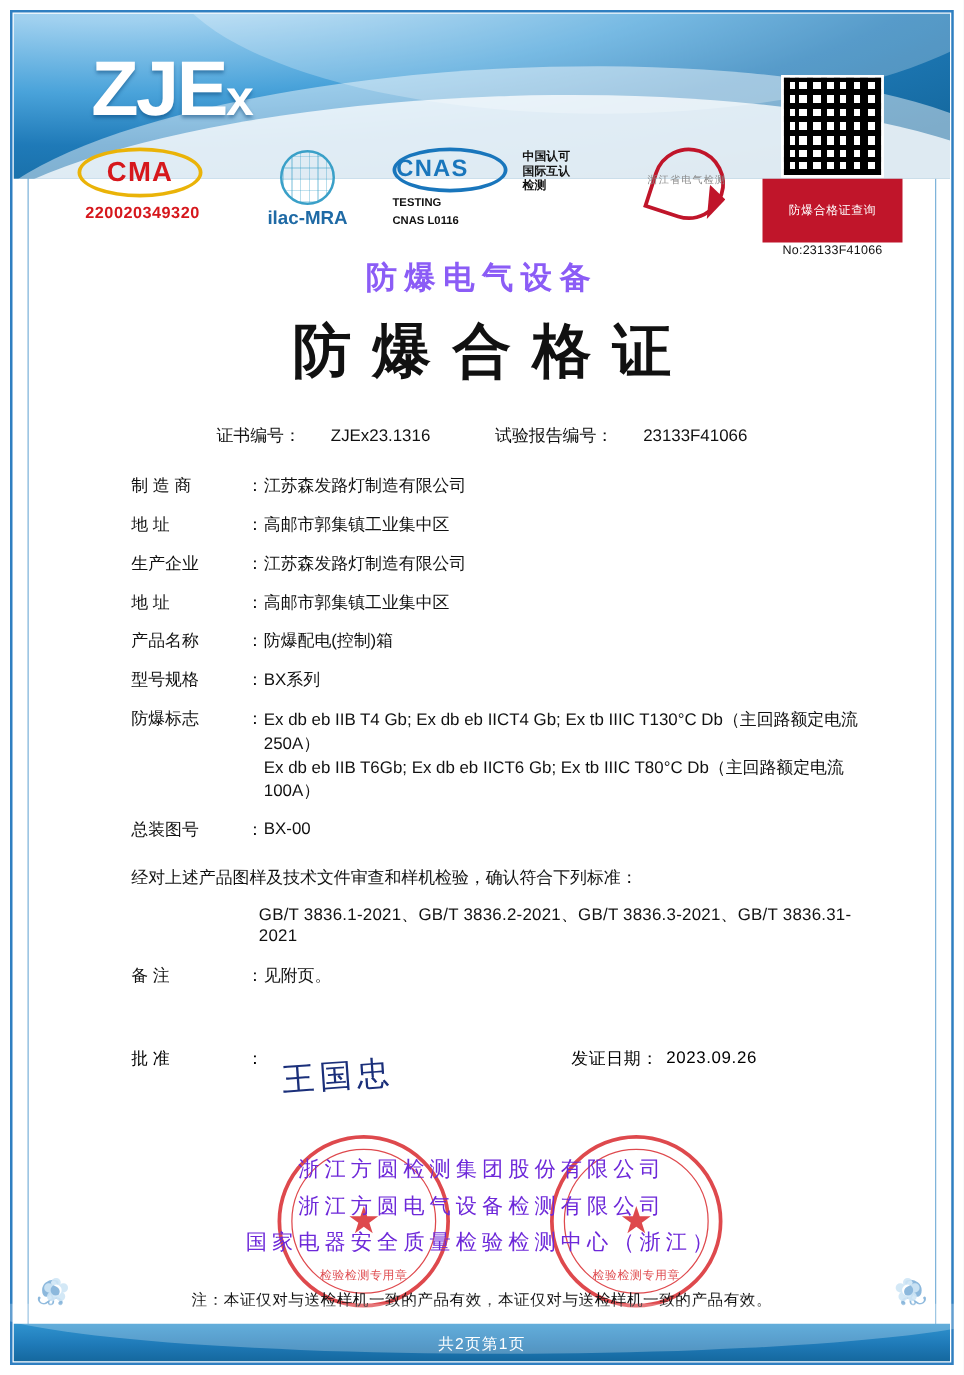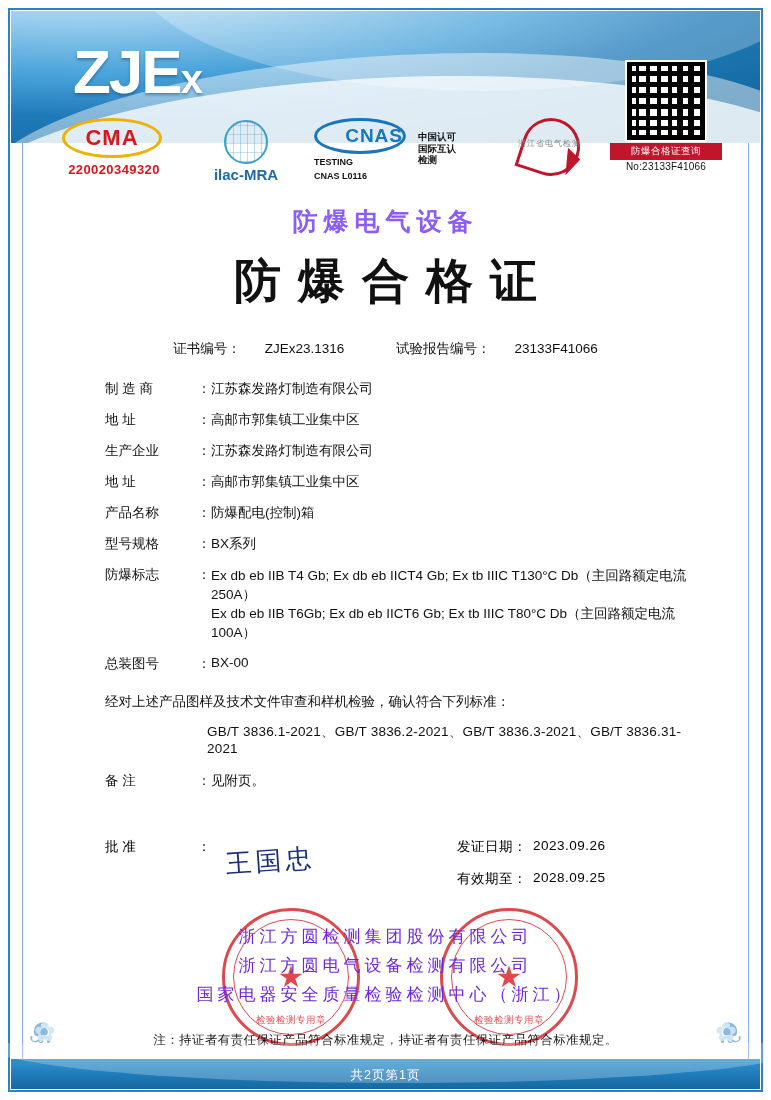--- a/index.html
+++ b/index.html
@@ -100,27 +100,27 @@
     box-sizing:border-box;
   }
   .ilac .txt{
     margin-top:2px;color:#1f6aa5;font-weight:bold;font-size:15px;
   }
   .cnas{
     position:absolute;left:252px;top:0px;width:96px;
   }
   .cnas .ring{
     width:92px;height:36px;border:3px solid #1976bc;border-radius:50%;
-    display:flex;align-items:center;justify-content:flex-end;
+    display:flex;align-items:center;justify-content:flex-start;
     color:#1976bc;font-weight:bold;font-size:19px;letter-spacing:1px;
     box-sizing:border-box;
   }
   .cnas .sub{margin-top:3px;color:#111;font-size:9px;font-weight:bold;line-height:11px;}
   .cnas-text{
-    position:absolute;left:356px;top:13px;width:86px;
+    position:absolute;left:356px;top:2px;width:86px;
     font-size:9.5px;line-height:11.5px;color:#111;
   }
   .cnas-text b{display:block;}
   .mark-red{
     position:absolute;left:450px;top:-2px;width:90px;height:64px;
   }
   .mark-red .swirl{
     position:absolute;left:10px;top:2px;width:52px;height:52px;
     border:3px solid #c0152a;border-radius:50% 50% 50% 0;
     transform:rotate(18deg);
@@ -143,21 +143,21 @@
     background:
       linear-gradient(90deg,#000 0 6%,transparent 6% 12%,#000 12% 16%,transparent 16% 24%,#000 24% 30%,transparent 30% 38%,#000 38% 44%,transparent 44% 52%,#000 52% 58%,transparent 58% 64%,#000 64% 72%,transparent 72% 78%,#000 78% 86%,transparent 86% 94%,#000 94% 100%),
       linear-gradient(0deg,#000 0 6%,transparent 6% 13%,#000 13% 18%,transparent 18% 26%,#000 26% 31%,transparent 31% 40%,#000 40% 46%,transparent 46% 54%,#000 54% 60%,transparent 60% 68%,#000 68% 74%,transparent 74% 82%,#000 82% 88%,transparent 88% 95%,#000 95% 100%);
     background-blend-mode:multiply;
     background-color:#fff;
     border:2px solid #fff;
     box-sizing:border-box;
   }
   .qr-cap{
     margin-top:1px;background:#c0152a;color:#fff;font-size:9.5px;
-    padding:2px 0;letter-spacing:.5px;
+    padding:19px 0;letter-spacing:.5px;
   }
   .qr-no{font-size:10px;color:#111;margin-top:1px;letter-spacing:.2px;}
 
   
   .sub-title{
     position:absolute;left:0;right:0;top:205px;text-align:center;
     font-family:"DejaVu Sans", sans-serif;
     font-weight:bold;font-size:25px;letter-spacing:6px;color:#8b5cf6;
   }
   .main-title{
@@ -408,45 +408,41 @@
       <div class="colon">：</div>
       <div class="val">
         <div class="sign">王国忠</div>
       </div>
     </div>
     <div class="dates">
       <div class="d">
         <span class="dl">发证日期：</span>
         <span class="dv">2023.09.26</span>
       </div>
-      <div class="d">
-        <span class="dl">有效期至：</span>
-        <span class="dv">2028.09.25</span>
-      </div>
     </div>
   </div>
 
   <div class="stamp s1">
     <div class="inner-ring"></div>
     <div class="star">★</div>
     <div class="bot">检验检测专用章</div>
   </div>
   <div class="stamp s2">
     <div class="inner-ring"></div>
     <div class="star">★</div>
     <div class="bot">检验检测专用章</div>
   </div>
 
   <div class="company">
     <div>浙江方圆检测集团股份有限公司</div>
     <div>浙江方圆电气设备检测有限公司</div>
     <div>国家电器安全质量检验检测中心（浙江）</div>
   </div>
 
-  <div class="note">注：持证者有责任保证产品符合标准规定，持证者有责任保证产品符合标准规定。</div>
+  <div class="note">注：本证仅对与送检样机一致的产品有效，本证仅对与送检样机一致的产品有效。</div>
 
   <div class="addr">
     <span>地址：浙江省嘉兴市广穹路400号</span>
     <span class="url">http://www.fydqjc.c.cn</span>
     <span>电话：0573-82077338</span>
   </div>
 
   <div class="bottom-band">
     <div class="w"></div>
   </div>

